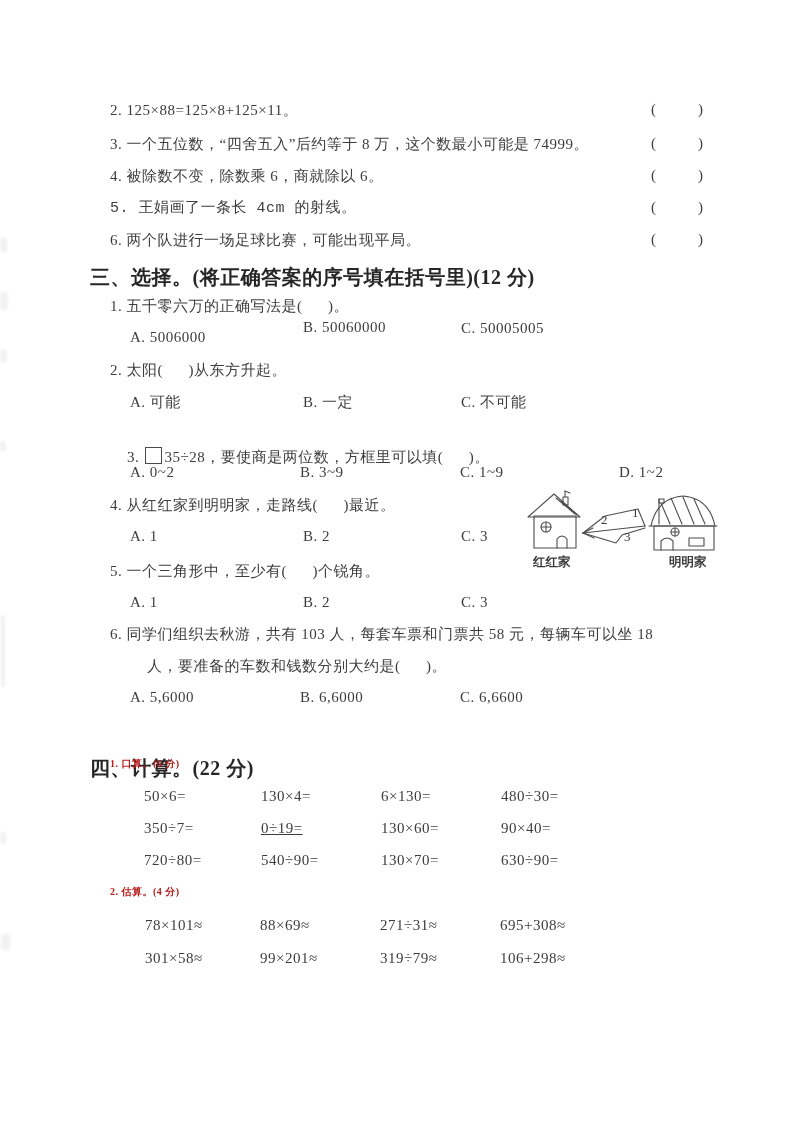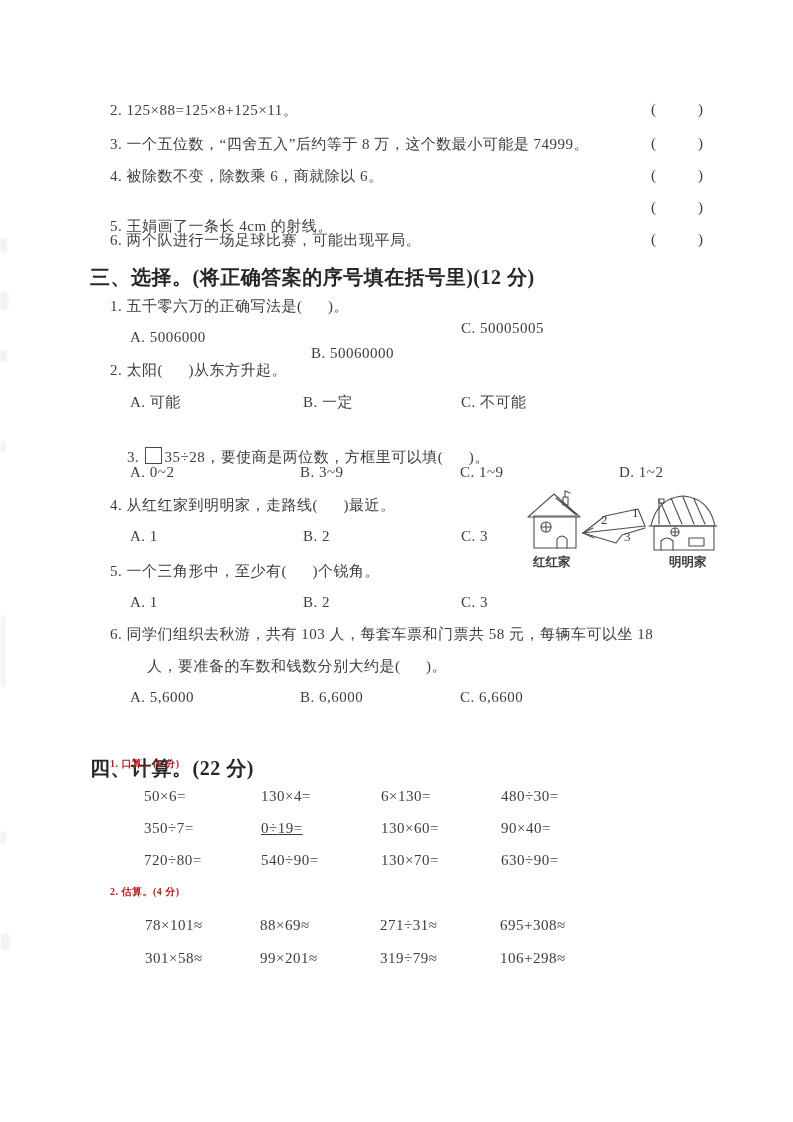--- a/index.html
+++ b/index.html
@@ -52,31 +52,31 @@
 
   <div class="abs" style="left:110px;top:101px;">2. 125×88=125×8+125×11。</div>
   <div class="paren-pair" style="top:101px;"><span>(</span><span>)</span></div>
 
   <div class="abs" style="left:110px;top:135px;">3. 一个五位数，“四舍五入”后约等于 8 万，这个数最小可能是 74999。</div>
   <div class="paren-pair" style="top:135px;"><span>(</span><span>)</span></div>
 
   <div class="abs" style="left:110px;top:167px;">4. 被除数不变，除数乘 6，商就除以 6。</div>
   <div class="paren-pair" style="top:167px;"><span>(</span><span>)</span></div>
 
-  <div class="abs" style="left:110px;top:217px;">5. 王娟画了一条长 4cm 的射线。</div>
+  <div class="abs" style="left:110px;top:198px;font-family:Liberation Mono, monospace;">5. 王娟画了一条长 4cm 的射线。</div>
   <div class="paren-pair" style="top:199px;"><span>(</span><span>)</span></div>
 
   <div class="abs" style="left:110px;top:231px;">6. 两个队进行一场足球比赛，可能出现平局。</div>
   <div class="paren-pair" style="top:231px;"><span>(</span><span>)</span></div>
 
   <div class="abs heading" style="left:90px;top:264px;">三、选择。(将正确答案的序号填在括号里)(12 分)</div>
 
   <div class="abs" style="left:110px;top:297px;">1. 五千零六万的正确写法是(      )。</div>
   <div class="opt" style="left:130px;top:329px;">A. 5006000</div>
-  <div class="opt" style="left:303px;top:345px;margin-left:8px;">B. 50060000</div>
+  <div class="opt" style="left:303px;top:319px;">B. 50060000</div>
   <div class="opt" style="left:461px;top:320px;">C. 50005005</div>
 
   <div class="abs" style="left:110px;top:361px;">2. 太阳(      )从东方升起。</div>
   <div class="opt" style="left:130px;top:393px;">A. 可能</div>
   <div class="opt" style="left:303px;top:393px;">B. 一定</div>
   <div class="opt" style="left:461px;top:393px;">C. 不可能</div>
 
   <div class="abs" style="left:110px;top:430px;">
     <span>3. </span><span class="blank-box"></span><span>35÷28，要使商是两位数，方框里可以填(      )。</span>
   </div>

